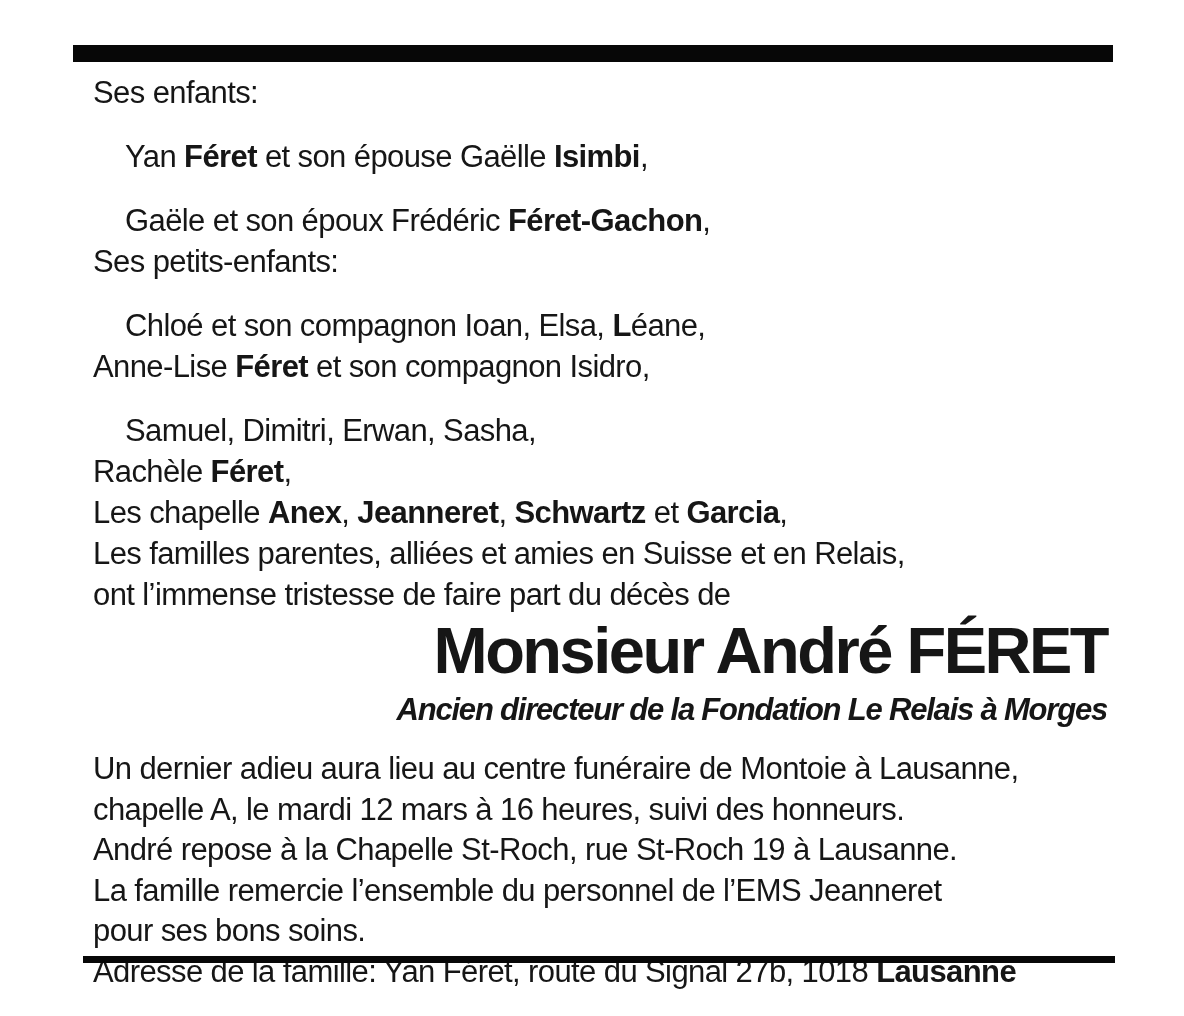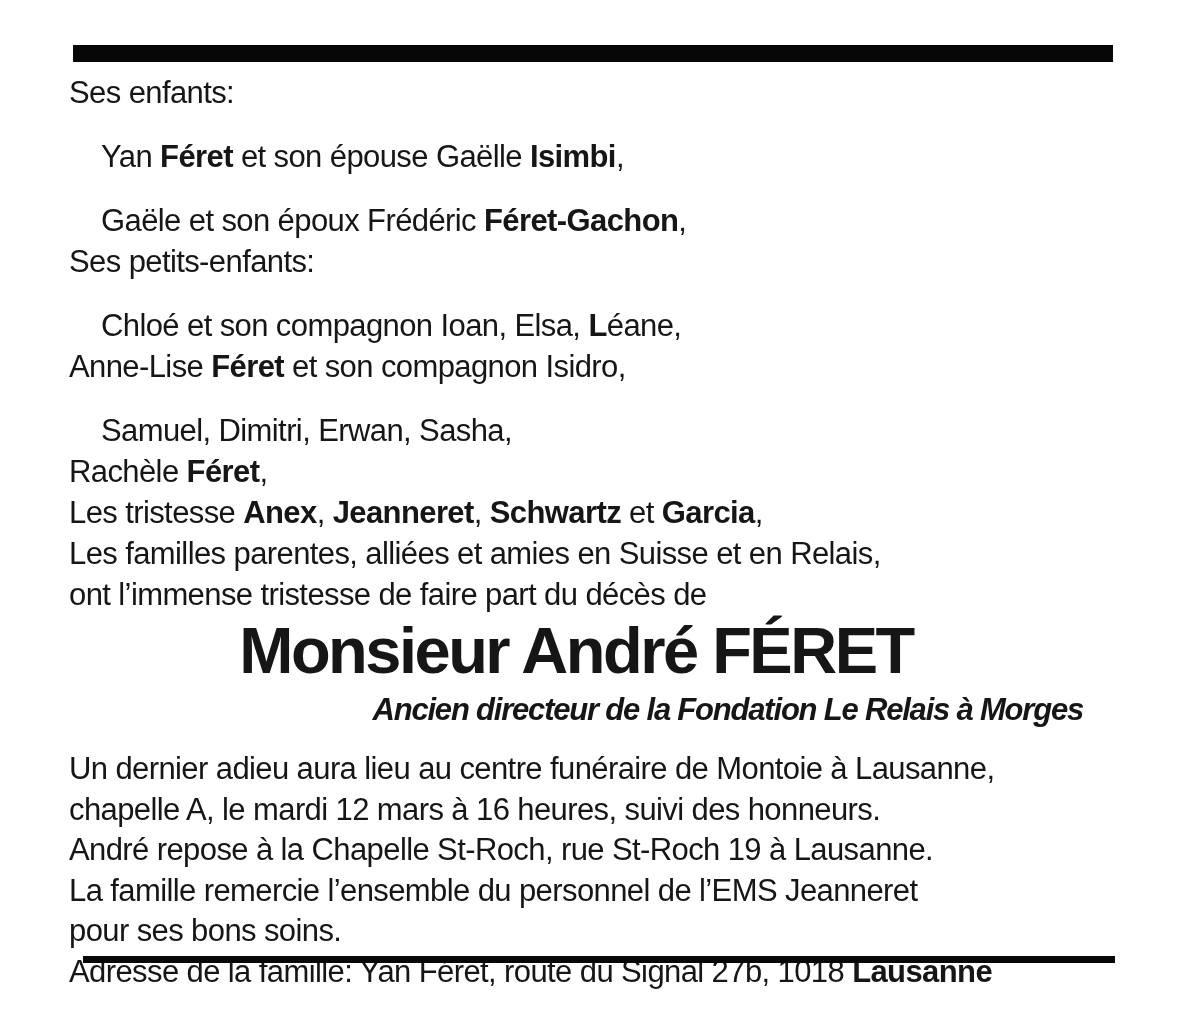--- a/index.html
+++ b/index.html
@@ -3,29 +3,29 @@
 <meta charset="utf-8">
 <style>
   html, body { margin:0; padding:0; background:#ffffff; }
   .notice {
     position:relative; width:1184px; height:1016px; background:#ffffff;
     overflow:hidden; font-family:"Liberation Sans", sans-serif; color:#161616;
   }
   .rule { position:absolute; background:#070707; }
   .rule-top    { left:73px; top:45px;  width:1040px; height:17px; }
   .rule-bottom { left:83px; top:956px; width:1032px; height:7px;  }
-  .content { position:absolute; left:69px; top:72px; width:1014px; }
+  .content { position:absolute; left:93px; top:72px; width:1014px; }
   .line {
     margin:0; font-size:31px; line-height:41px; letter-spacing:-0.6px;
     white-space:nowrap; font-stretch:condensed;
   }
   .family .line.indent { padding-left:32px;margin-top:23px; }
   .bold { font-weight:bold; }
   .title {
-    margin:0; text-align:center; font-weight:bold; font-size:65px;
+    margin:0; text-align:right; font-weight:bold; font-size:65px;
     line-height:72px; letter-spacing:-2.5px; white-space:nowrap;
     font-stretch:condensed;
   }
   .subtitle {
     margin:0; text-align:right; font-weight:bold; font-style:italic;
     font-size:31px; line-height:46px; letter-spacing:-1.2px; white-space:nowrap;
     font-stretch:condensed;
   }
   .body-block { margin-top:16px; }
   .body-block .line { line-height:40.5px; }
@@ -39,21 +39,21 @@
   <div class="content">
     <div class="family">
         <p class="line"><span class="seg">Ses enfants:</span></p>
         <p class="line indent"><span class="seg">Yan </span><span class="seg bold">Féret</span><span class="seg"> et son épouse Gaëlle </span><span class="seg bold">Isimbi</span><span class="seg">,</span></p>
         <p class="line indent"><span class="seg">Gaële et son époux Frédéric </span><span class="seg bold">Féret-Gachon</span><span class="seg">,</span></p>
         <p class="line"><span class="seg">Ses petits-enfants:</span></p>
         <p class="line indent"><span class="seg">Chloé et son compagnon Ioan, Elsa, </span><span class="seg bold">L</span><span class="seg">éane,</span></p>
         <p class="line"><span class="seg">Anne-Lise </span><span class="seg bold">Féret</span><span class="seg"> et son compagnon Isidro,</span></p>
         <p class="line indent"><span class="seg">Samuel, Dimitri, Erwan, Sasha,</span></p>
         <p class="line"><span class="seg">Rachèle </span><span class="seg bold">Féret</span><span class="seg">,</span></p>
-        <p class="line"><span class="seg">Les tristesse </span><span class="seg bold">Anex</span><span class="seg">, </span><span class="seg bold">Jeanneret</span><span class="seg">, </span><span class="seg bold">Schwartz</span><span class="seg"> et </span><span class="seg bold">Garcia</span><span class="seg">,</span></p>
+        <p class="line"><span class="seg">Les chapelle </span><span class="seg bold">Anex</span><span class="seg">, </span><span class="seg bold">Jeanneret</span><span class="seg">, </span><span class="seg bold">Schwartz</span><span class="seg"> et </span><span class="seg bold">Garcia</span><span class="seg">,</span></p>
         <p class="line"><span class="seg">Les familles parentes, alliées et amies en Suisse et en Relais,</span></p>
         <p class="line"><span class="seg">ont l’immense tristesse de faire part du décès de</span></p>
       </div>
 
     <h1 class="title">Monsieur André FÉRET</h1>
 
     <p class="subtitle">Ancien directeur de la Fondation Le Relais à Morges</p>
 
     <div class="body-block">
         <p class="line"><span class="seg">Un dernier adieu aura lieu au centre funéraire de Montoie à Lausanne,</span></p>

